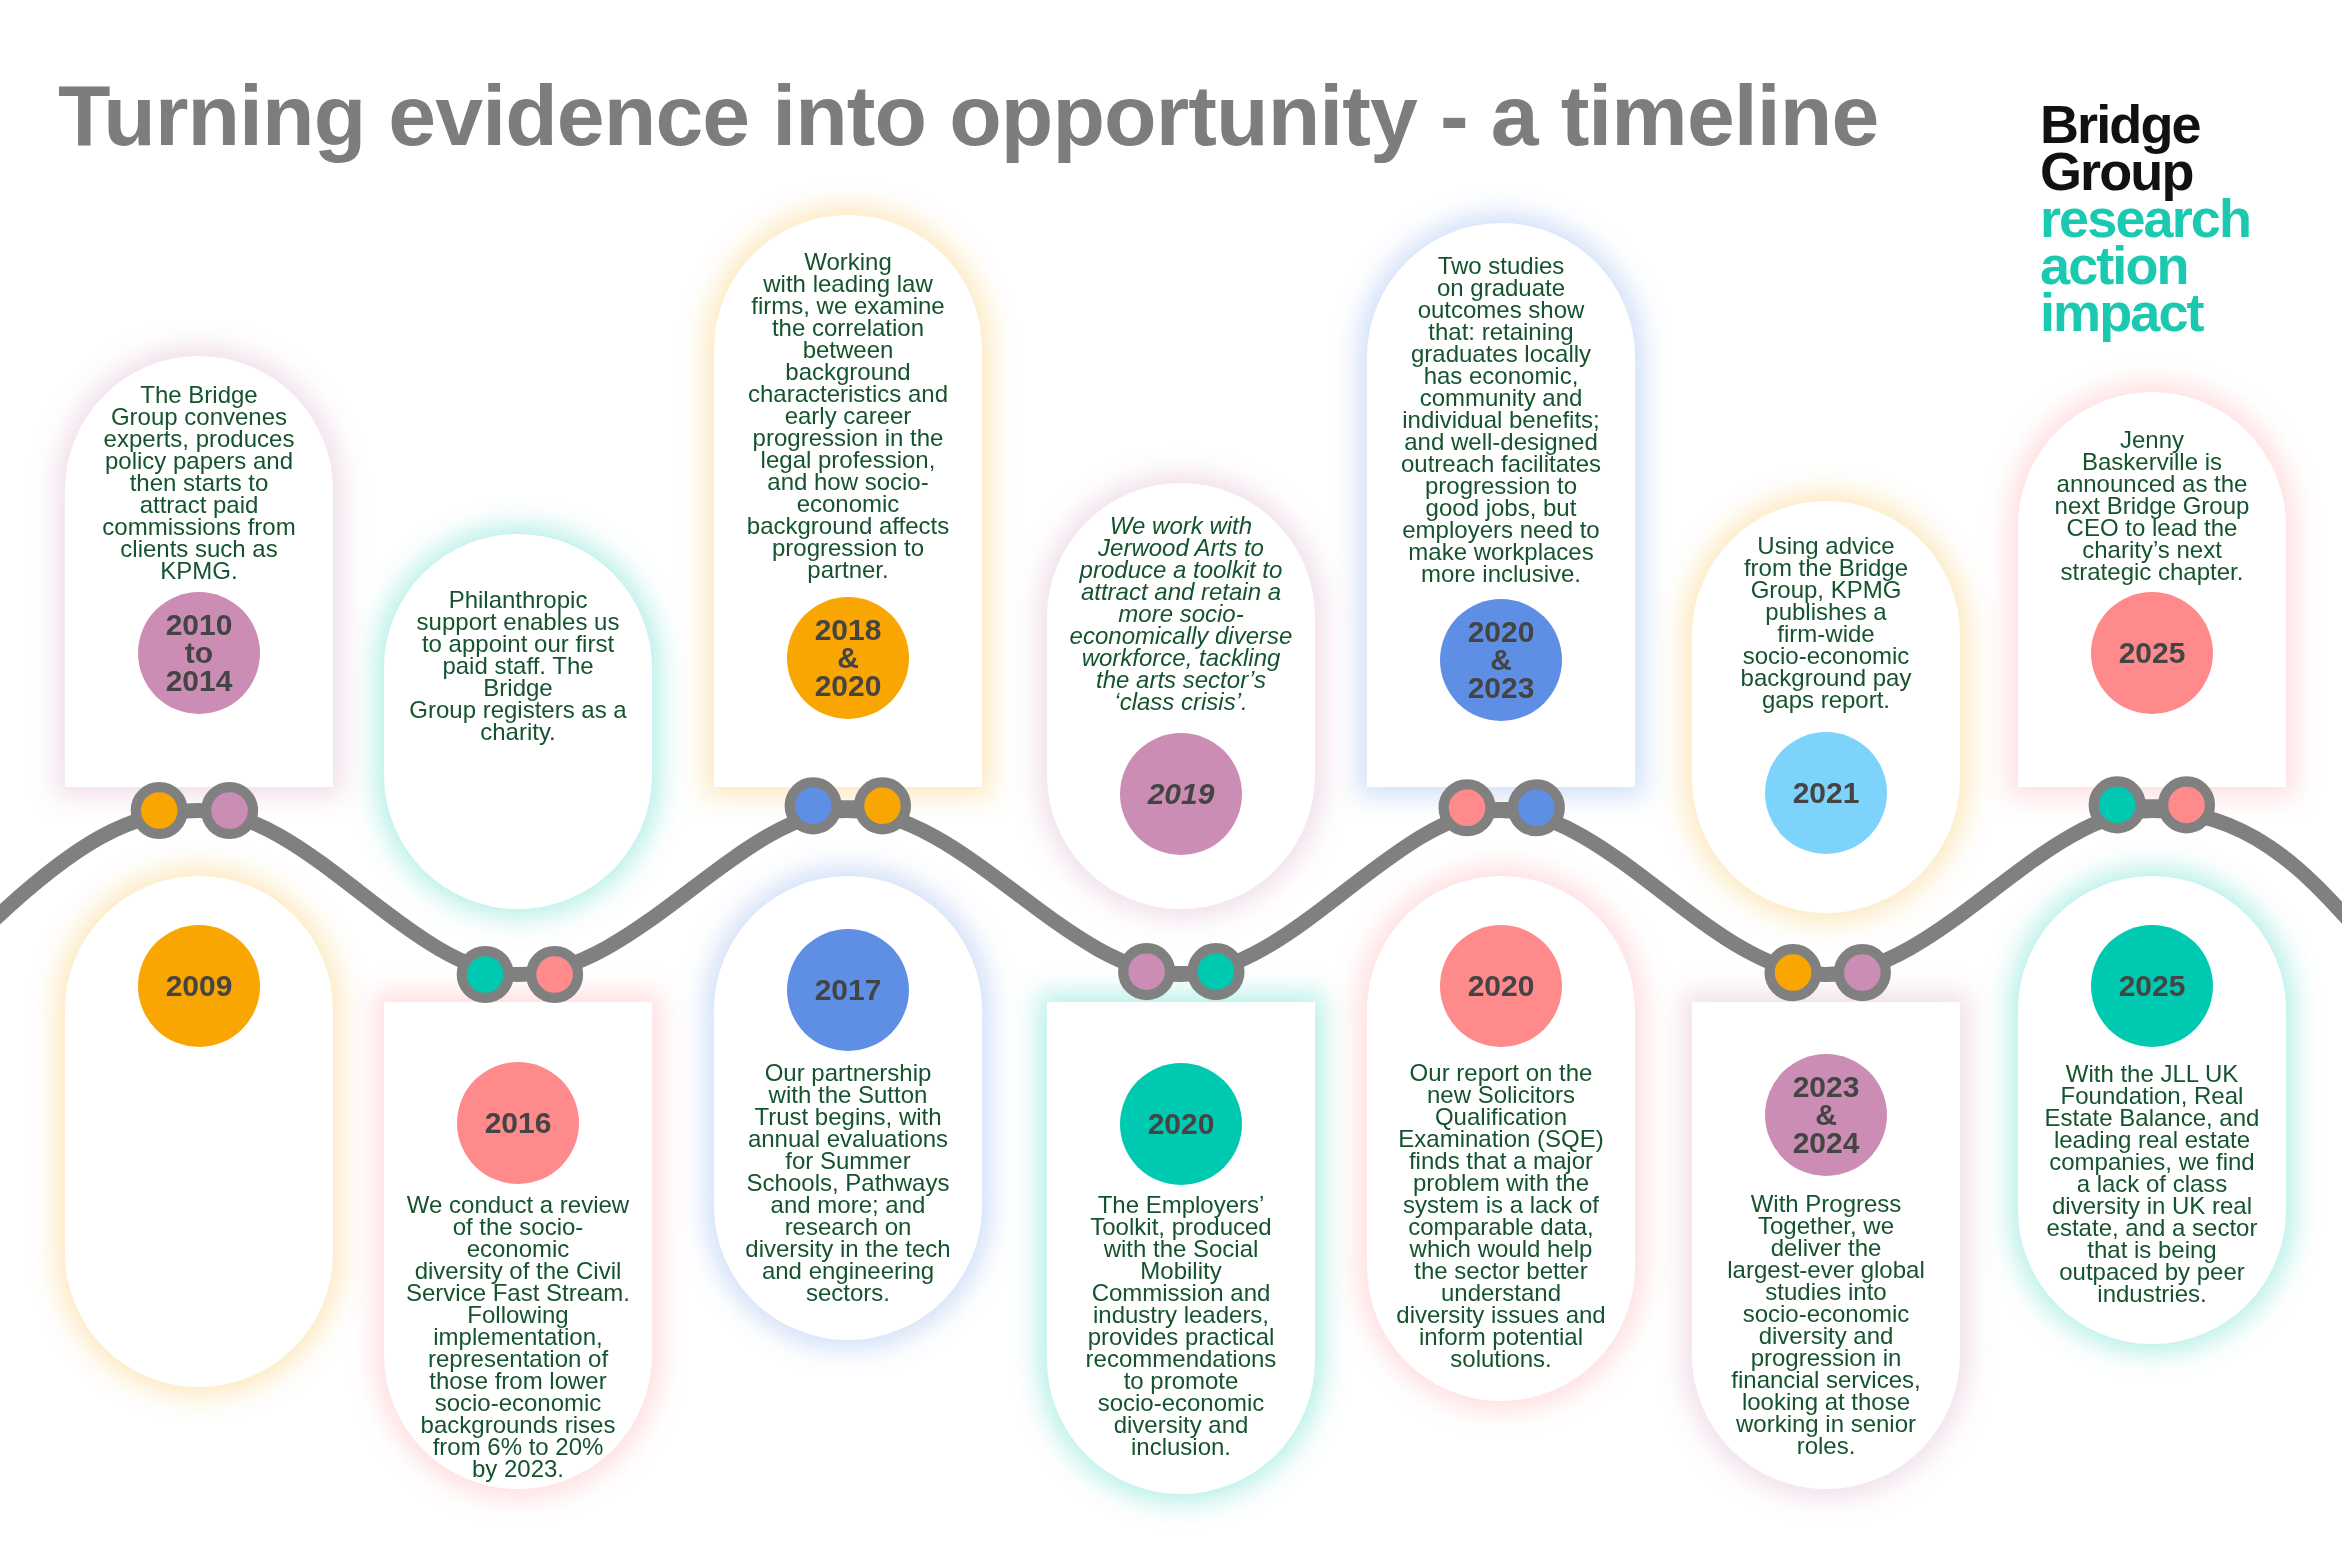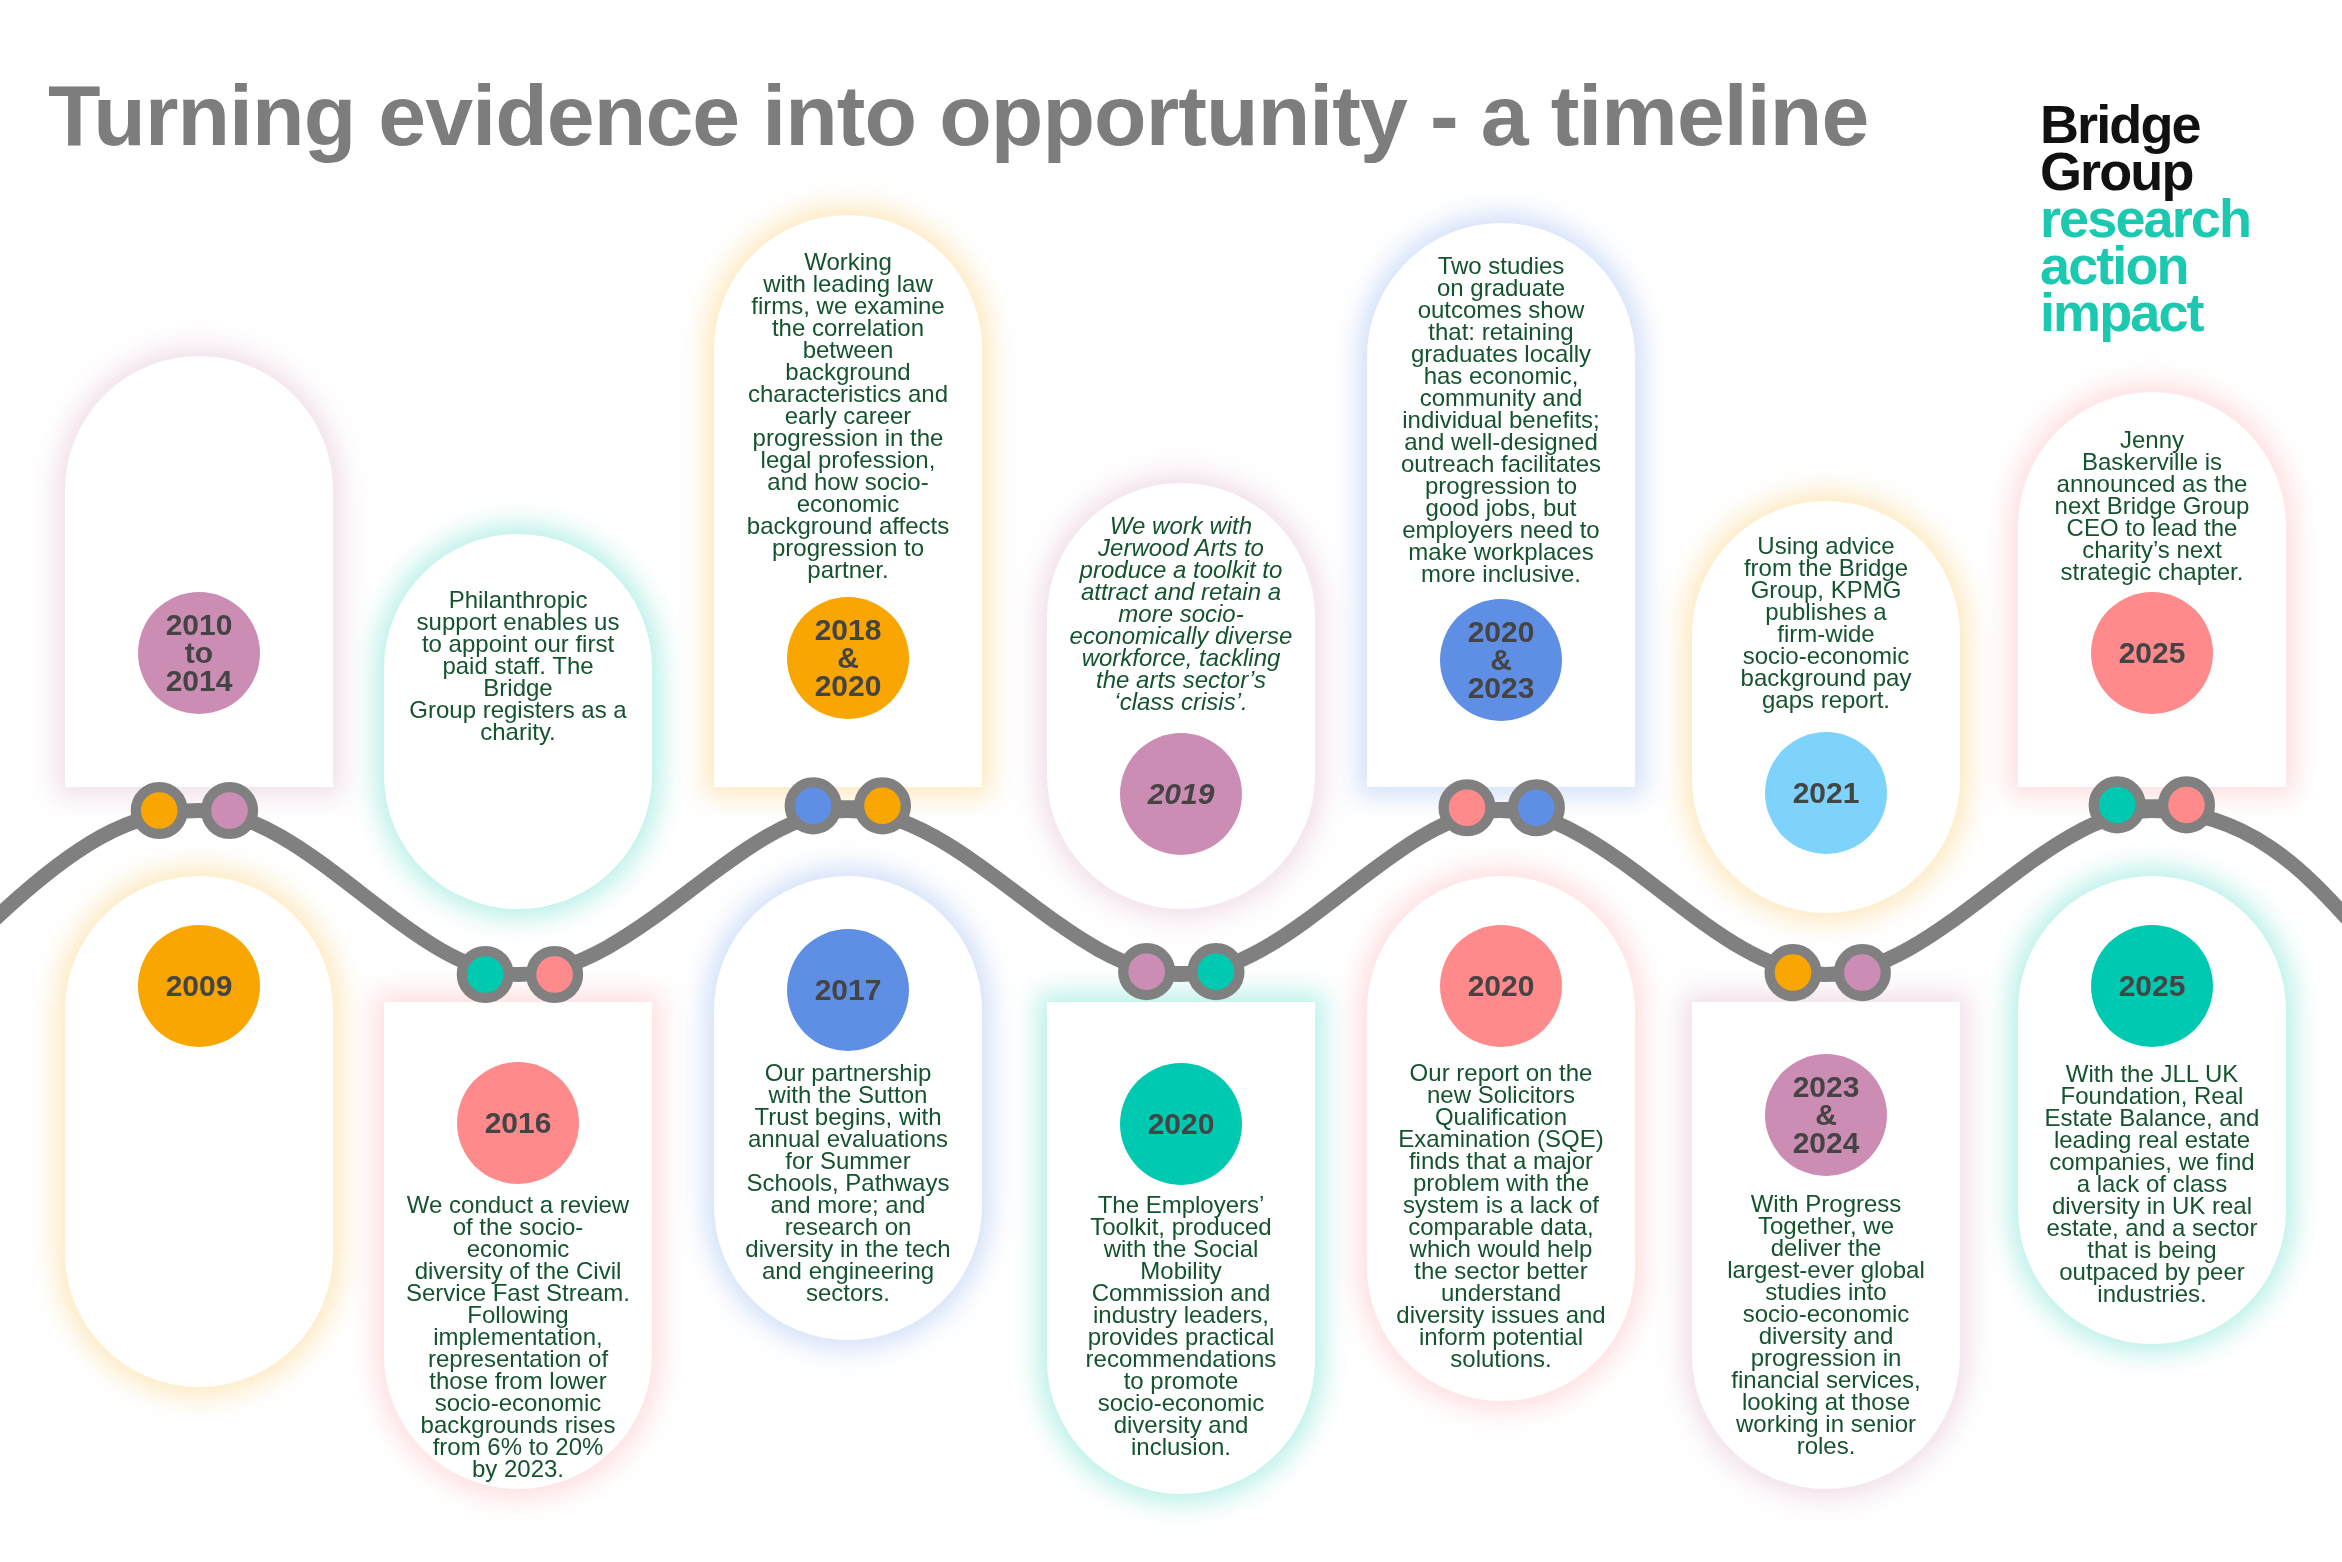--- a/index.html
+++ b/index.html
@@ -1,17 +1,17 @@
 <!DOCTYPE html>
 <html style="font-size:15px"><head>
 <meta charset="utf-8">
 <style>
   html, body { margin:0; padding:0; background:#ffffff; }
   body { width:2342px; height:1563px; position:relative; overflow:hidden; font-family:"Liberation Sans", sans-serif; }
-  .title { position:absolute; left:48px; top:66px; font-size:86px; font-weight:700; color:#7d7d7d; letter-spacing:-0.9px; white-space:nowrap; }
+  .title { position:absolute; left:58px; top:66px; font-size:86px; font-weight:700; color:#7d7d7d; letter-spacing:-0.9px; white-space:nowrap; }
   .logo { position:absolute; left:2040px; top:101px; font-weight:700; font-size:54px; line-height:47px; letter-spacing:-1.9px; }
   .logo .dark { color:#111111; display:block; }
   .logo .teal { color:#1ac9b0; display:block; }
   .card { position:absolute; width:268px; background:#ffffff; box-sizing:border-box; }
   .card.top { border-radius:134px 134px 0 0; }
   .card.top.closed { border-radius:134px; }
   .card.bottom { border-radius:0 0 134px 134px; }
   .card.bottom.closed { border-radius:134px; }
   .card .txt { position:absolute; left:20.6px; right:20.6px; text-align:center; color:#14532d; font-size:24px; line-height:22px; white-space:pre-line; }
   .yr { position:absolute; width:122px; height:122px; border-radius:50%; left:73px; display:flex; align-items:center; justify-content:center; text-align:center; color:#444444; font-weight:700; font-size:30px; line-height:28px; white-space:pre-line; }
@@ -34,20 +34,29 @@
 
 <div class="logo" data-name="bridge-group-logo">
   <span class="dark" data-name="logo-line-bridge">Bridge</span>
   <span class="dark" data-name="logo-line-group">Group</span>
   <span class="teal" data-name="logo-tag-research">research</span>
   <span class="teal" data-name="logo-tag-action">action</span>
   <span class="teal" data-name="logo-tag-impact">impact</span>
 </div>
 
 <div class="card top" data-name="milestone-card-2010-2014" style="left:65px; top:356px; height:431px;">
+  <div class="txt" data-name="milestone-text" style="top:28px;">The Bridge
+Group convenes
+experts, produces
+policy papers and
+then starts to
+attract paid
+commissions from
+clients such as
+KPMG.</div>
   <div class="yr" data-name="year-badge" style="top:236px; background:#cc8db5;">2010
 to
 2014</div>
 </div>
 
 <div class="card top closed" data-name="milestone-card-2015" style="left:384px; top:534px; height:375px;">
   <div class="txt" data-name="milestone-text" style="top:43px;margin-top:12px;">Philanthropic
 support enables us
 to appoint our first
 paid staff. The Bridge

